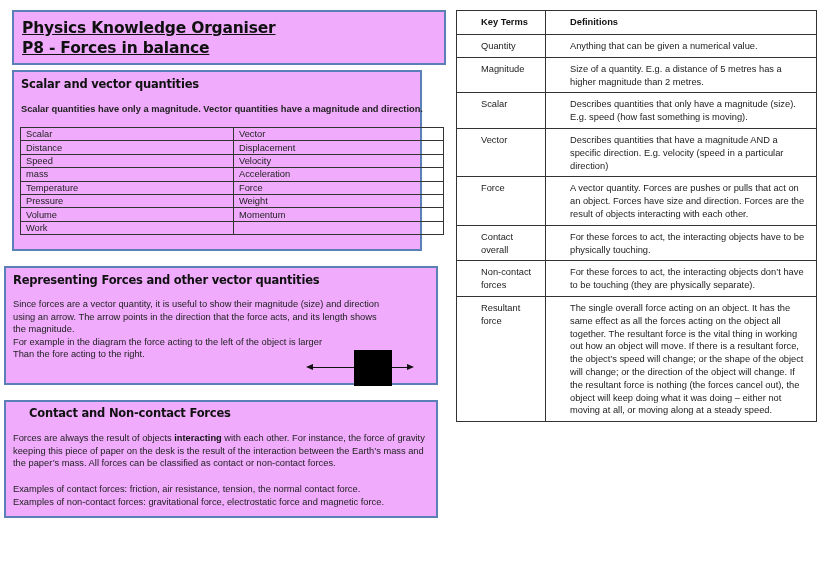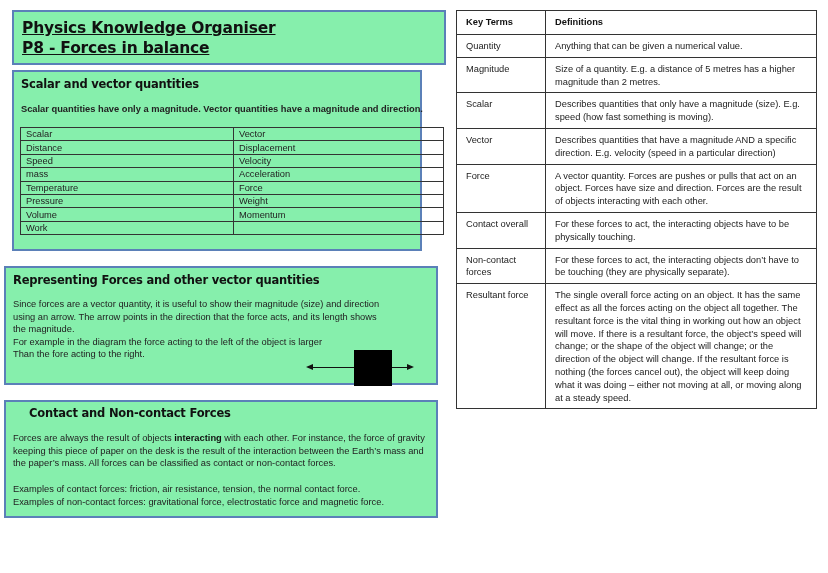--- a/index.html
+++ b/index.html
@@ -1,35 +1,35 @@
 <!DOCTYPE html>
 <html><head>
 <meta charset="utf-8">
 <style>
   * { box-sizing: border-box; margin: 0; padding: 0; }
   html, body { width: 828px; height: 573px; background: #ffffff; overflow: hidden; }
   body { position: relative; font-family: "Liberation Sans", sans-serif; color: #1a1a1a; }
-  .box { position: absolute; border: 2px solid #5b80b8; background: #86efac; }
+  .box { position: absolute; border: 2px solid #5b80b8; background: #f0abfc; }
   .title-box { left: 12px; top: 10px; width: 434px; height: 55px; padding: 6px 0 0 8px; }
   .title-line { font-family: "DejaVu Sans", sans-serif; font-weight: bold; font-size: 15.5px; line-height: 20px; text-decoration: underline; color: #111; letter-spacing: -0.2px; }
   .sv-box { left: 12px; top: 70px; width: 410px; height: 181px; }
   .sec-title { position: absolute; font-family: "DejaVu Sans", sans-serif; font-weight: bold; font-size: 11.5px; color: #111; letter-spacing: -0.2px; }
   .para { position: absolute; font-size: 9.3px; line-height: 12.6px; color: #222; }
   table.sv { position: absolute; left: 6px; top: 55px; width: 424px; border-collapse: collapse; }
   table.sv td { border: 1px solid #333; font-size: 9.3px; height: 13.4px; line-height: 12px; padding: 0 0 0 5px; color: #222; }
   table.sv td:first-child { width: 213px; }
   .rep-box { left: 4px; top: 266px; width: 434px; height: 119px; }
   .contact-box { left: 4px; top: 400px; width: 434px; height: 118px; }
   .diagram { position: absolute; left: 300px; top: 82px; width: 110px; height: 36px; }
   .arrow-line { position: absolute; height: 1px; background: #111; top: 17px; }
   .arrow-head-left { position: absolute; top: 14px; width: 0; height: 0; border-top: 3px solid transparent; border-bottom: 3px solid transparent; border-right: 7px solid #111; }
   .arrow-head-right { position: absolute; top: 14px; width: 0; height: 0; border-top: 3px solid transparent; border-bottom: 3px solid transparent; border-left: 7px solid #111; }
   .block { position: absolute; left: 48px; top: 0; width: 38px; height: 36px; background: #000; }
   table.kt { position: absolute; left: 456px; top: 10px; width: 361px; border-collapse: collapse; border: 1.5px solid #333; }
-  table.kt td, table.kt th { border: 1px solid #333; font-size: 9.3px; line-height: 12.8px; vertical-align: top; padding: 5px 6px 4px 9px; text-align: left; color: #222; font-weight: normal; }
+  table.kt td, table.kt th { border: 1px solid #333; font-size: 9.3px; line-height: 12.8px; vertical-align: top; padding: 5px 6px 4px 24px; text-align: left; color: #222; font-weight: normal; }
   table.kt th { font-weight: bold; color: #111; padding-top: 5px; height: 24px; }
   table.kt td.term { width: 89px; }
   b.em { font-weight: bold; color: #111; }
 </style>
 </head>
 <body>
 
 <div class="box title-box">
   <div class="title-line">Physics Knowledge Organiser</div>
   <div class="title-line">P8 - Forces in balance</div>

